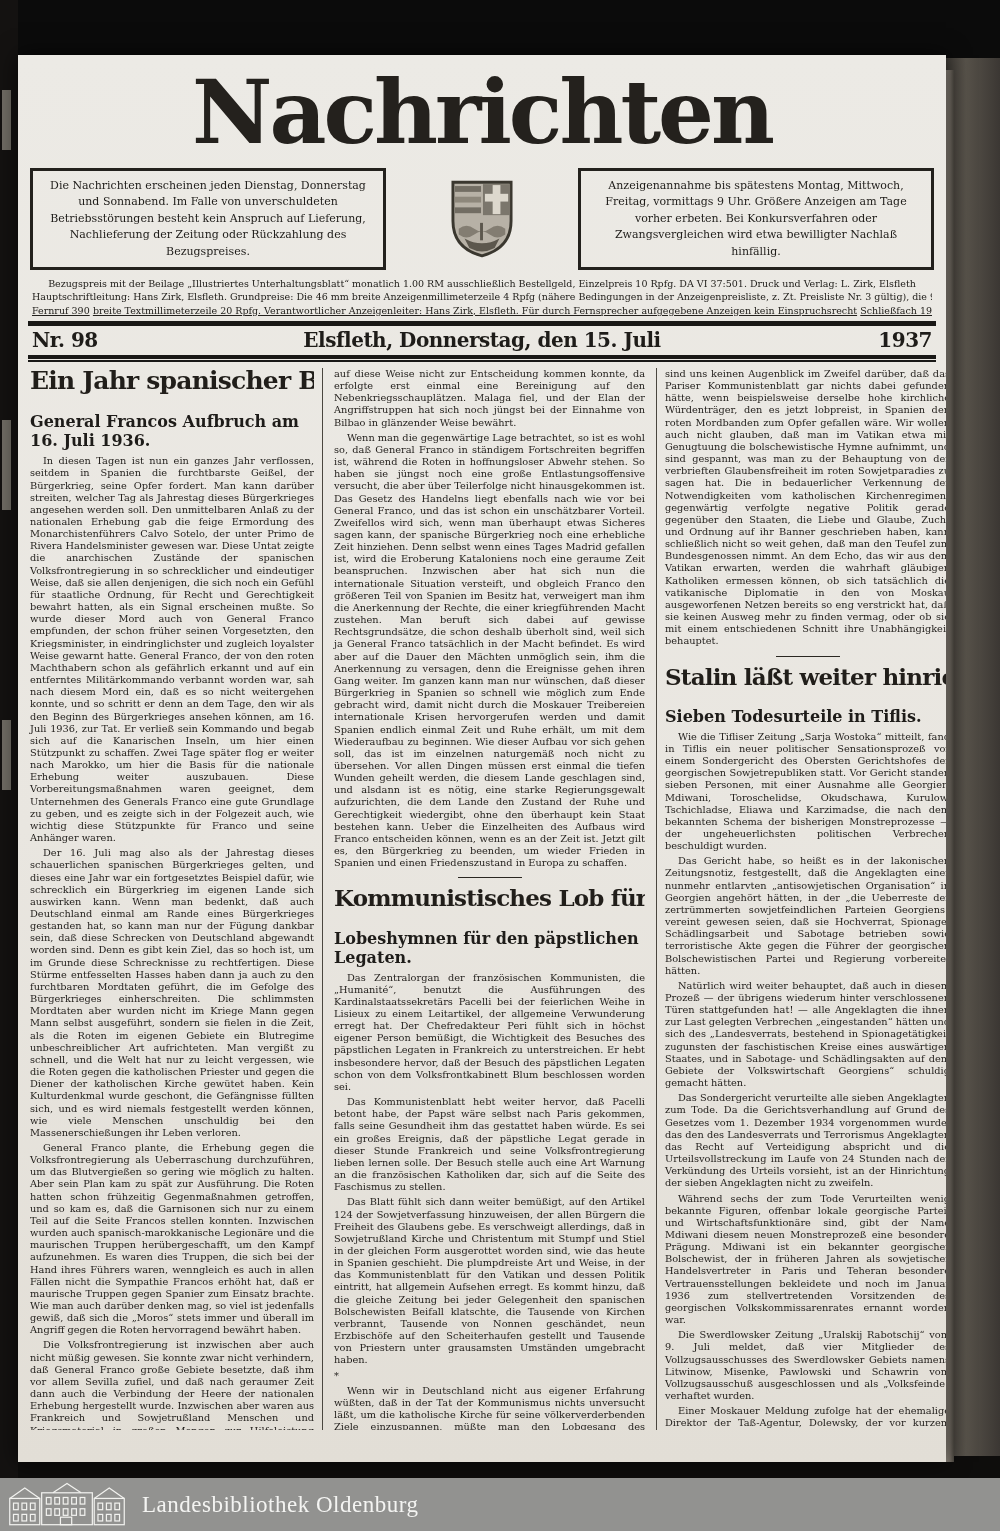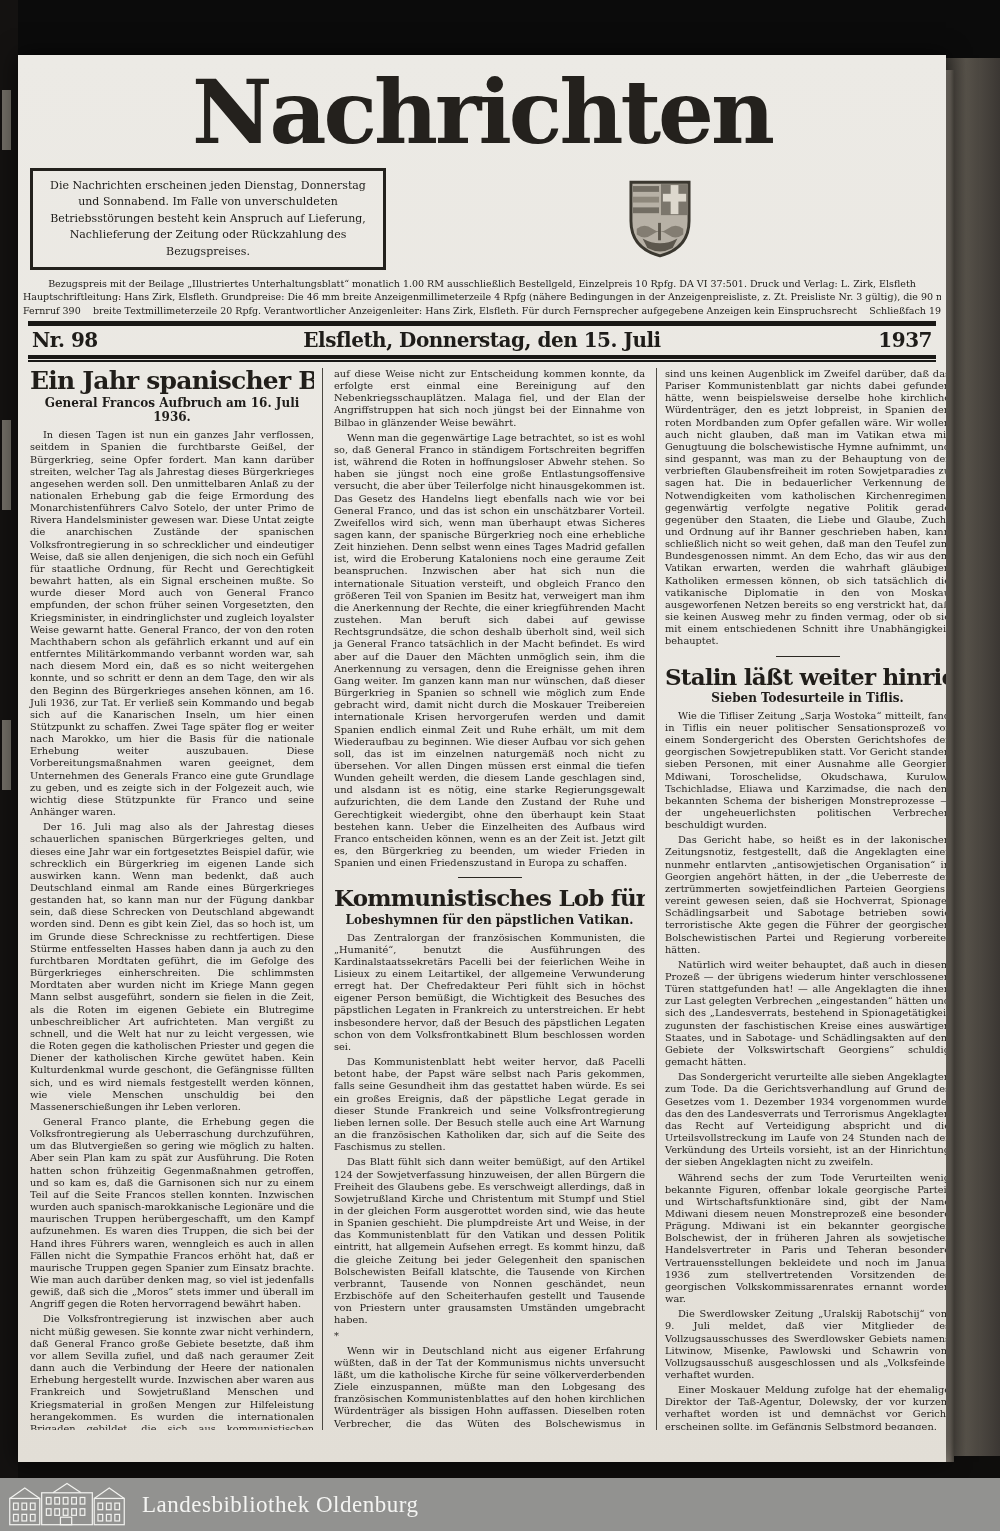--- a/index.html
+++ b/index.html
@@ -33,23 +33,23 @@
     margin:2px 0 0;text-align:center;font-weight:bold;
     font-size:37px;line-height:1.05;letter-spacing:-1px;color:#27241f;
   }
   .notice-row{display:flex;align-items:stretch;margin:13px 12px 0;}
   .notice-box{
     border:3px solid #23211d;padding:7px 9px;
     font-size:11px;line-height:1.5;text-align:center;font-weight:500;
     width:356px;box-sizing:border-box;
   }
   .crest-wrap{flex:1;display:flex;align-items:center;justify-content:center;}
-  .imprint{margin:7px 5px 0;font-size:9.5px;line-height:1.4;color:#23211d;}
+  .imprint{margin:7px 14px 0;font-size:9.5px;line-height:1.4;color:#23211d;}
   .imprint-line{text-align:center;white-space:nowrap;overflow:hidden;}
-  .imprint-line3{display:flex;}
+  .imprint-line3{display:flex;text-decoration:underline;}
   .imprint-line3 .mid{flex:1;text-align:center;}
   .rule-a{height:5px;background:#191816;margin:4px 10px 0;}
   .dateline{
     position:relative;display:flex;justify-content:space-between;align-items:center;
     margin:0 14px;height:28px;font-weight:bold;font-size:20px;letter-spacing:-0.5px;
   }
   .dateline .center{position:absolute;left:50%;transform:translateX(-50%);}
   .rule-b{margin:1px 10px 0;height:7px;border-top:4px solid #191816;border-bottom:2px solid #191816;box-sizing:border-box;}
 
   
@@ -62,21 +62,21 @@
     margin:0 0 3px;font-size:9.8px;line-height:12.15px;
     text-align:justify;text-indent:13px;color:#201d1a;
   }
   .p-cont{text-indent:0 !important;}
   .art-headline{
     font-weight:bold;text-align:center;letter-spacing:-0.8px;
     margin:3px 0 2px;color:#211e1a;line-height:1.05;white-space:nowrap;overflow:hidden;
   }
   .h-xl{font-size:25px;margin-top:0;}
   .h-l{font-size:23px;}
-  .art-sub{font-size:12px;font-weight:bold;text-align:center;margin:2px 0 5px;}
+  .art-sub{font-size:16px;font-weight:bold;text-align:left;margin:18px 0 5px;}
   .rule-art{width:64px;margin:8px auto;border-top:1.5px solid #2a2722;}
   .star-sep{text-align:center;font-size:15px;line-height:11px;margin:3px 0;text-indent:0 !important;}
 
   
   .footer-bar{
     position:absolute;left:0;right:0;bottom:0;height:53px;background:#929290;
     display:flex;align-items:center;
   }
   .footer-logo{margin-left:6px;}
   .footer-text{
@@ -109,20 +109,21 @@
         <rect x="4" y="17" width="27" height="6" fill="#8d877b"></rect>
         <rect x="4" y="28" width="27" height="6" fill="#726d63"></rect>
         <rect x="33" y="4" width="28" height="32" fill="#7b766c"></rect>
         <rect x="43" y="5" width="8" height="30" fill="#ddd8cd"></rect>
         <rect x="35" y="14" width="24" height="8" fill="#ddd8cd"></rect>
         <path d="M8 50 q8 -6 16 0 q8 6 16 0 q8 -6 16 0 v6 q-8 6 -16 0 q-8 -6 -16 0 q-8 6 -16 0 z" fill="#837d72"></path>
         <path d="M14 60 q18 10 36 0 l-5 10 q-13 7 -26 0 z" fill="#5c574d"></path>
         <rect x="30" y="44" width="3" height="18" fill="#5c574d"></rect>
       </svg>
     </div>
+    <div class="notice-box">Anzeigenannahme bis spätestens Montag, Mittwoch, Freitag, vormittags 9 Uhr. Größere Anzeigen am Tage vorher erbeten. Bei Konkursverfahren oder Zwangsvergleichen wird etwa bewilligter Nachlaß hinfällig.</div>
   </div>
 
   <div class="imprint">
     <div class="imprint-line">Bezugspreis mit der Beilage „Illustriertes Unterhaltungsblatt“ monatlich 1.00 RM ausschließlich Bestellgeld, Einzelpreis 10 Rpfg.  DA VI 37:501.  Druck und Verlag: L. Zirk, Elsfleth</div>
     <div class="imprint-line">Hauptschriftleitung: Hans Zirk, Elsfleth. Grundpreise: Die 46 mm breite Anzeigenmillimeterzeile 4 Rpfg (nähere Bedingungen in der Anzeigenpreisliste, z. Zt. Preisliste Nr. 3 gültig), die 90 mm</div>
     <div class="imprint-line imprint-line3">
       <span>Fernruf 390</span>
       <span class="mid">breite Textmillimeterzeile 20 Rpfg. Verantwortlicher Anzeigenleiter: Hans Zirk, Elsfleth. Für durch Fernsprecher aufgegebene Anzeigen kein Einspruchsrecht</span>
       <span>Schließfach 19</span>
     </div>
@@ -145,21 +146,21 @@
       <p>Der 16. Juli mag also als der Jahrestag dieses schauerlichen spanischen Bürgerkrieges gelten, und dieses eine Jahr war ein fortgesetztes Beispiel dafür, wie schrecklich ein Bürgerkrieg im eigenen Lande sich auswirken kann. Wenn man bedenkt, daß auch Deutschland einmal am Rande eines Bürgerkrieges gestanden hat, so kann man nur der Fügung dankbar sein, daß diese Schrecken von Deutschland abgewandt worden sind. Denn es gibt kein Ziel, das so hoch ist, um im Grunde diese Schrecknisse zu rechtfertigen. Diese Stürme entfesselten Hasses haben dann ja auch zu den furchtbaren Mordtaten geführt, die im Gefolge des Bürgerkrieges einherschreiten. Die schlimmsten Mordtaten aber wurden nicht im Kriege Mann gegen Mann selbst ausgeführt, sondern sie fielen in die Zeit, als die Roten im eigenen Gebiete ein Blutregime unbeschreiblicher Art aufrichteten. Man vergißt zu schnell, und die Welt hat nur zu leicht vergessen, wie die Roten gegen die katholischen Priester und gegen die Diener der katholischen Kirche gewütet haben. Kein Kulturdenkmal wurde geschont, die Gefängnisse füllten sich, und es wird niemals festgestellt werden können, wie viele Menschen unschuldig bei den Massenerschießungen ihr Leben verloren.</p>
       <p>General Franco plante, die Erhebung gegen die Volksfrontregierung als Ueberraschung durchzuführen, um das Blutvergießen so gering wie möglich zu halten. Aber sein Plan kam zu spät zur Ausführung. Die Roten hatten schon frühzeitig Gegenmaßnahmen getroffen, und so kam es, daß die Garnisonen sich nur zu einem Teil auf die Seite Francos stellen konnten. Inzwischen wurden auch spanisch-marokkanische Legionäre und die maurischen Truppen herübergeschafft, um den Kampf aufzunehmen. Es waren dies Truppen, die sich bei der Hand ihres Führers waren, wenngleich es auch in allen Fällen nicht die Sympathie Francos erhöht hat, daß er maurische Truppen gegen Spanier zum Einsatz brachte. Wie man auch darüber denken mag, so viel ist jedenfalls gewiß, daß sich die „Moros“ stets immer und überall im Angriff gegen die Roten hervorragend bewährt haben.</p>
       <p>Die Volksfrontregierung ist inzwischen aber auch nicht müßig gewesen. Sie konnte zwar nicht verhindern, daß General Franco große Gebiete besetzte, daß ihm vor allem Sevilla zufiel, und daß nach geraumer Zeit dann auch die Verbindung der Heere der nationalen Erhebung hergestellt wurde. Inzwischen aber waren aus Frankreich und Sowjetrußland Menschen und Kriegsmaterial in großen Mengen zur Hilfeleistung herangekommen. Es wurden die internationalen Brigaden gebildet, die sich aus kommunistischen Abenteurern aller Länder zusammensetzten. Die Spanier selbst wurden zum Waffendienst gepreßt, Aushebungen größten Stils fanden statt. Eine Zeitlang schien es freilich so, als ob der Vormarsch der Truppen des Generals Frano unaufhaltsam sei, aber als man dann glaubte, die Kriegsentscheidung durch die Einnahme von Madrid herbeiführen zu können, da zeigte sich zum zweiten Male jenes „Zu spät“, das dazu geführt hat, daß eine Entscheidung bis zum heutigen Tage nicht gefallen ist. Während General Franco glaubte, Madrid im Sturmschritt nehmen zu können, waren hier Verteidigungsmaßnahmen in großem Umfang getroffen worden. Die Roten hielten die vorteilhafte innere Linie, und es ist bis heute nicht gelungen, diese Linie entscheidend einzudrücken. Als General Franco einsah, daß der Kampf</p>
     </div>
 
     <div class="col c2">
       <p class="p-cont">auf diese Weise nicht zur Entscheidung kommen konnte, da erfolgte erst einmal eine Bereinigung auf den Nebenkriegsschauplätzen. Malaga fiel, und der Elan der Angriffstruppen hat sich noch jüngst bei der Einnahme von Bilbao in glänzender Weise bewährt.</p>
       <p>Wenn man die gegenwärtige Lage betrachtet, so ist es wohl so, daß General Franco in ständigem Fortschreiten begriffen ist, während die Roten in hoffnungsloser Abwehr stehen. So haben sie jüngst noch eine große Entlastungsoffensive versucht, die aber über Teilerfolge nicht hinausgekommen ist. Das Gesetz des Handelns liegt ebenfalls nach wie vor bei General Franco, und das ist schon ein unschätzbarer Vorteil. Zweifellos wird sich, wenn man überhaupt etwas Sicheres sagen kann, der spanische Bürgerkrieg noch eine erhebliche Zeit hinziehen. Denn selbst wenn eines Tages Madrid gefallen ist, wird die Eroberung Kataloniens noch eine geraume Zeit beanspruchen. Inzwischen aber hat sich nun die internationale Situation versteift, und obgleich Franco den größeren Teil von Spanien im Besitz hat, verweigert man ihm die Anerkennung der Rechte, die einer kriegführenden Macht zustehen. Man beruft sich dabei auf gewisse Rechtsgrundsätze, die schon deshalb überholt sind, weil sich ja General Franco tatsächlich in der Macht befindet. Es wird aber auf die Dauer den Mächten unmöglich sein, ihm die Anerkennung zu versagen, denn die Ereignisse gehen ihren Gang weiter. Im ganzen kann man nur wünschen, daß dieser Bürgerkrieg in Spanien so schnell wie möglich zum Ende gebracht wird, damit nicht durch die Moskauer Treibereien internationale Krisen hervorgerufen werden und damit Spanien endlich einmal Zeit und Ruhe erhält, um mit dem Wiederaufbau zu beginnen. Wie dieser Aufbau vor sich gehen soll, das ist im einzelnen naturgemäß noch nicht zu übersehen. Vor allen Dingen müssen erst einmal die tiefen Wunden geheilt werden, die diesem Lande geschlagen sind, und alsdann ist es nötig, eine starke Regierungsgewalt aufzurichten, die dem Lande den Zustand der Ruhe und Gerechtigkeit wiedergibt, ohne den überhaupt kein Staat bestehen kann. Ueber die Einzelheiten des Aufbaus wird Franco entscheiden können, wenn es an der Zeit ist. Jetzt gilt es, den Bürgerkrieg zu beenden, um wieder Frieden in Spanien und einen Friedenszustand in Europa zu schaffen.</p>
       <div class="rule-art"></div>
       <h3 class="art-headline h-l">Kommunistisches Lob für Pacelli</h3>
-      <div class="art-sub">Lobeshymnen für den päpstlichen Vatikan.</div>
+      <div class="art-sub">Lobeshymnen für den päpstlichen Legaten.</div>
       <p>Das Zentralorgan der französischen Kommunisten, die „Humanité“, benutzt die Ausführungen des Kardinalstaatssekretärs Pacelli bei der feierlichen Weihe in Lisieux zu einem Leitartikel, der allgemeine Verwunderung erregt hat. Der Chefredakteur Peri fühlt sich in höchst eigener Person bemüßigt, die Wichtigkeit des Besuches des päpstlichen Legaten in Frankreich zu unterstreichen. Er hebt insbesondere hervor, daß der Besuch des päpstlichen Legaten schon von dem Volksfrontkabinett Blum beschlossen worden sei.</p>
       <p>Das Kommunistenblatt hebt weiter hervor, daß Pacelli betont habe, der Papst wäre selbst nach Paris gekommen, falls seine Gesundheit ihm das gestattet haben würde. Es sei ein großes Ereignis, daß der päpstliche Legat gerade in dieser Stunde Frankreich und seine Volksfrontregierung lieben lernen solle. Der Besuch stelle auch eine Art Warnung an die französischen Katholiken dar, sich auf die Seite des Faschismus zu stellen.</p>
       <p>Das Blatt fühlt sich dann weiter bemüßigt, auf den Artikel 124 der Sowjetverfassung hinzuweisen, der allen Bürgern die Freiheit des Glaubens gebe. Es verschweigt allerdings, daß in Sowjetrußland Kirche und Christentum mit Stumpf und Stiel in der gleichen Form ausgerottet worden sind, wie das heute in Spanien geschieht. Die plumpdreiste Art und Weise, in der das Kommunistenblatt für den Vatikan und dessen Politik eintritt, hat allgemein Aufsehen erregt. Es kommt hinzu, daß die gleiche Zeitung bei jeder Gelegenheit den spanischen Bolschewisten Beifall klatschte, die Tausende von Kirchen verbrannt, Tausende von Nonnen geschändet, neun Erzbischöfe auf den Scheiterhaufen gestellt und Tausende von Priestern unter grausamsten Umständen umgebracht haben.</p>
       <p class="star-sep">*</p>
       <p>Wenn wir in Deutschland nicht aus eigener Erfahrung wüßten, daß in der Tat der Kommunismus nichts unversucht läßt, um die katholische Kirche für seine völkerverderbenden Ziele einzuspannen, müßte man den Lobgesang des französischen Kommunistenblattes auf den hohen kirchlichen Würdenträger als bissigen Hohn auffassen. Dieselben roten Verbrecher, die das Wüten des Bolschewismus in Sowjetrußland und jetzt in Spanien gegen die katholischen Priester und Nonnen mit einem Freudengeheul begleiteten, die sich am Flammenschein der brennenden Kirchen und Klöster berauschten, feiern jetzt den Abgesandten des Papstes in höchsten Tönen und glauben, mit tiefem Bedauern ihren Lesern versichern zu dürfen, daß das Oberhaupt der katholischen Kirche sogar höchstpersönlich nach Frankreich gekommen wäre, um die bösen Volksfrontgegner zur Raison zu bringen, wenn es der Gesundheitszustand des Papstes zugelassen hätte. Wir</p>
     </div>
 
     <div class="col c3">
       <p class="p-cont">sind uns keinen Augenblick im Zweifel darüber, daß das Pariser Kommunistenblatt gar nichts dabei gefunden hätte, wenn beispielsweise derselbe hohe kirchliche Würdenträger, den es jetzt lobpreist, in Spanien den roten Mordbanden zum Opfer gefallen wäre. Wir wollen auch nicht glauben, daß man im Vatikan etwa mit Genugtuung die bolschewistische Hymne aufnimmt, und sind gespannt, was man zu der Behauptung von der verbrieften Glaubensfreiheit im roten Sowjetparadies zu sagen hat. Die in bedauerlicher Verkennung der Notwendigkeiten vom katholischen Kirchenregiment gegenwärtig verfolgte negative Politik gerade gegenüber den Staaten, die Liebe und Glaube, Zucht und Ordnung auf ihr Banner geschrieben haben, kann schließlich nicht so weit gehen, daß man den Teufel zum Bundesgenossen nimmt. An dem Echo, das wir aus dem Vatikan erwarten, werden die wahrhaft gläubigen Katholiken ermessen können, ob sich tatsächlich die vatikanische Diplomatie in den von Moskau ausgeworfenen Netzen bereits so eng verstrickt hat, daß sie keinen Ausweg mehr zu finden vermag, oder ob sie mit einem entschiedenen Schnitt ihre Unabhängigkeit behauptet.</p>
       <div class="rule-art"></div>

